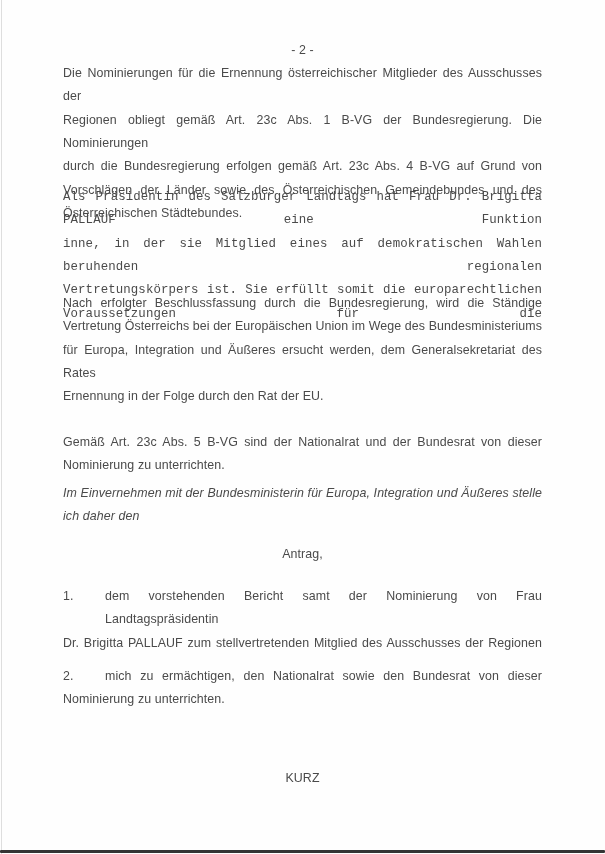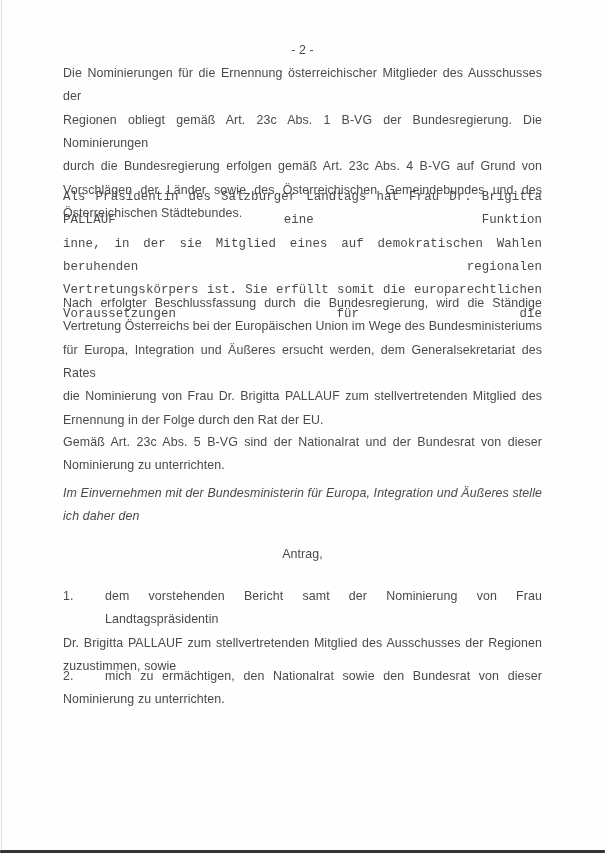--- a/index.html
+++ b/index.html
@@ -57,49 +57,48 @@
   <div class="block" style="top: 186px; font-family: Liberation Mono, monospace;">
       <div class="tline">Als Präsidentin des Salzburger Landtags hat Frau Dr. Brigitta PALLAUF eine Funktion</div>
       <div class="tline">inne, in der sie Mitglied eines auf demokratischen Wahlen beruhenden regionalen</div>
       <div class="tline">Vertretungskörpers ist. Sie erfüllt somit die europarechtlichen Voraussetzungen für die</div>
     </div>
 
   <div class="block" style="top: 292px;">
       <div class="tline">Nach erfolgter Beschlussfassung durch die Bundesregierung, wird die Ständige</div>
       <div class="tline">Vertretung Österreichs bei der Europäischen Union im Wege des Bundesministeriums</div>
       <div class="tline">für Europa, Integration und Äußeres ersucht werden, dem Generalsekretariat des Rates</div>
-      <div class="tline">die Nominierung von Frau Dr. Brigitta PALLAUF zum stellvertretenden Mitglied des</div>
       <div class="tline last">Ernennung in der Folge durch den Rat der EU.</div>
     </div>
 
   <div class="block" style="top: 431px;">
       <div class="tline">Gemäß Art. 23c Abs. 5 B-VG sind der Nationalrat und der Bundesrat von dieser</div>
       <div class="tline last">Nominierung zu unterrichten.</div>
     </div>
 
   <div class="block" style="top: 482px; font-style: italic;">
       <div class="tline">Im Einvernehmen mit der Bundesministerin für Europa, Integration und Äußeres stelle</div>
       <div class="tline last">ich daher den</div>
     </div>
 
   <div class="block center" style="top: 543px; text-align: center;">Antrag,</div>
 
   <div class="block" style="top: 585px;">
     <span class="item-num">1.</span>
     <div class="indent-first">
         <div class="tline">dem vorstehenden Bericht samt der Nominierung von Frau Landtagspräsidentin</div>
         <div class="tline">Dr. Brigitta PALLAUF zum stellvertretenden Mitglied des Ausschusses der Regionen</div>
-        <div class="tline last">zuzustimmen, sowie</div>
       </div>
   </div>
 
   <div class="block" style="top: 665px;">
     <span class="item-num">2.</span>
     <div class="indent-first">
         <div class="tline">mich zu ermächtigen, den Nationalrat sowie den Bundesrat von dieser</div>
         <div class="tline last">Nominierung zu unterrichten.</div>
       </div>
   </div>
 
+  <div class="block center" style="top: 767px;">KURZ</div>
 
   <div class="bottom-bar"></div>
 
 </div>
 
 </body></html>

